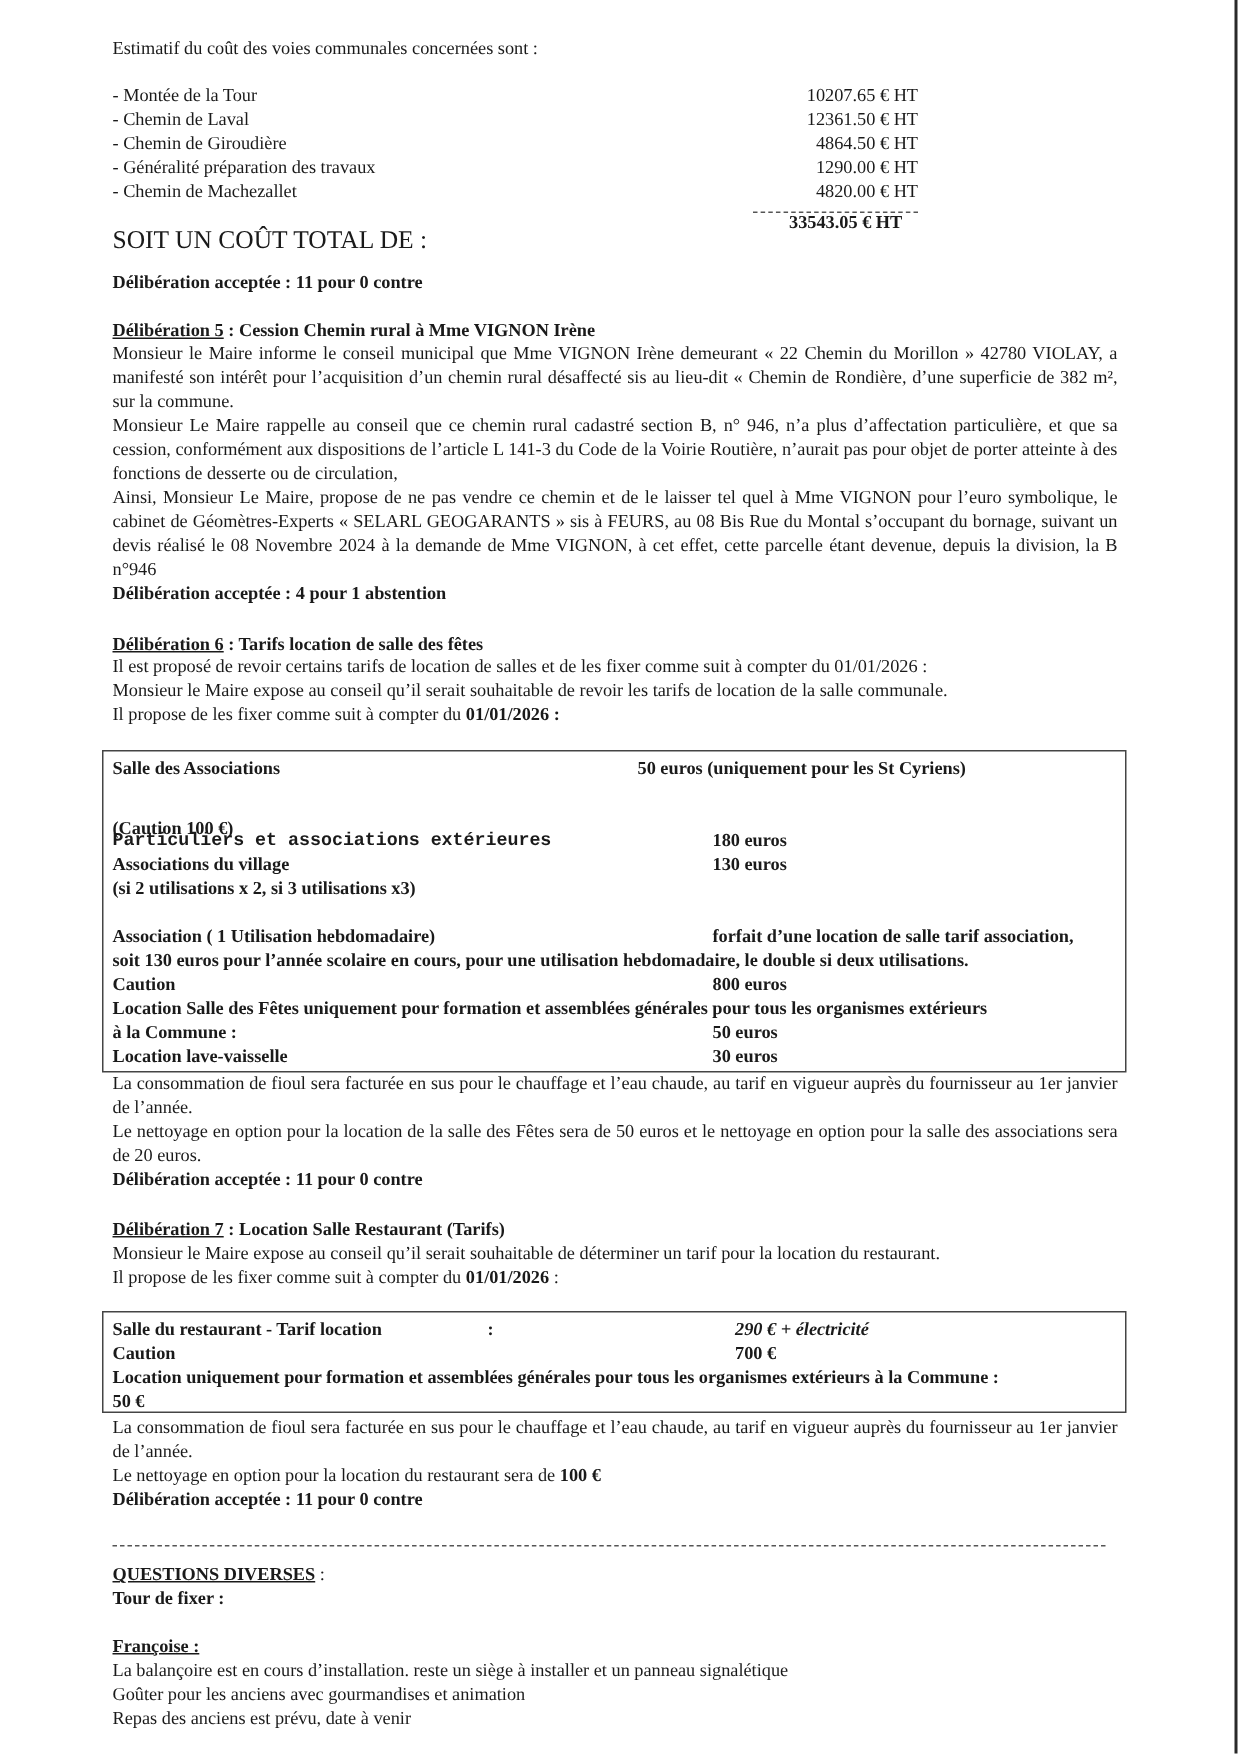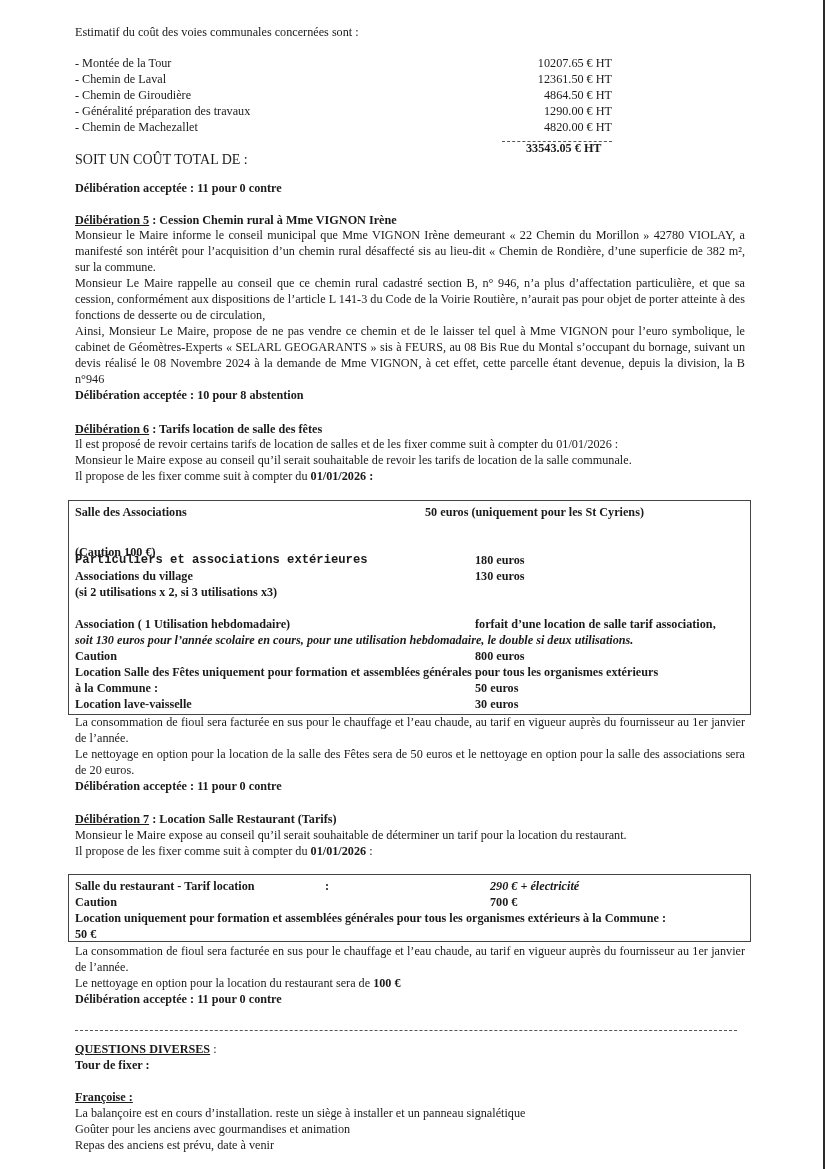--- a/index.html
+++ b/index.html
@@ -37,30 +37,30 @@
   <div>- Chemin de Machezallet</div>
 </div>
 <div class="cost-values">
   <div>10207.65 € HT</div>
   <div>12361.50 € HT</div>
   <div>4864.50 € HT</div>
   <div>1290.00 € HT</div>
   <div>4820.00 € HT</div>
 </div>
 <div class="dash-line" style="left:502px;top:141px;width:110px;"></div>
-<div class="abs" style="left:75px;top:152px;font-size:14px;">SOIT UN COÛT TOTAL DE :</div>
+<div class="abs" style="left:75px;top:152px;font-size:17px;">SOIT UN COÛT TOTAL DE :</div>
 <div class="abs b" style="left:526px;top:140px;text-align:right;">33543.05 € HT</div>
 <div class="abs b" style="left:75px;top:180px;">Délibération acceptée : 11 pour 0 contre</div>
 
 <div class="abs b" style="left:75px;top:212px;"><span class="u">Délibération 5</span><span> : Cession Chemin rural à Mme VIGNON Irène</span></div>
 <div class="para" style="top:227px;">
   <p>Monsieur le Maire informe le conseil municipal que Mme VIGNON Irène demeurant « 22 Chemin du Morillon » 42780 VIOLAY, a manifesté son intérêt pour l’acquisition d’un chemin rural désaffecté sis au lieu-dit « Chemin de Rondière, d’une superficie de 382 m², sur la commune.</p>
   <p>Monsieur Le Maire rappelle au conseil que ce chemin rural cadastré section B, n° 946, n’a plus d’affectation particulière, et que sa cession, conformément aux dispositions de l’article L 141-3 du Code de la Voirie Routière, n’aurait pas pour objet de porter atteinte à des fonctions de desserte ou de circulation,</p>
   <p>Ainsi, Monsieur Le Maire, propose de ne pas vendre ce chemin et de le laisser tel quel à Mme VIGNON pour l’euro symbolique, le cabinet de Géomètres-Experts « SELARL GEOGARANTS » sis à FEURS, au 08 Bis Rue du Montal s’occupant du bornage, suivant un devis réalisé le 08 Novembre 2024 à la demande de Mme VIGNON, à cet effet, cette parcelle étant devenue, depuis la division, la B n°946</p>
-  <p class="b">Délibération acceptée : 10 pour 8 abstention</p>
+  <p class="b">Délibération acceptée : 4 pour 1 abstention</p>
 </div>
 
 <div class="abs b" style="left:75px;top:421px;"><span class="u">Délibération 6</span><span> : Tarifs location de salle des fêtes</span></div>
 <div class="abs" style="left:75px;top:436px;">Il est proposé de revoir certains tarifs de location de salles et de les fixer comme suit à compter du 01/01/2026 :</div>
 <div class="abs" style="left:75px;top:452px;">Monsieur le Maire expose au conseil qu’il serait souhaitable de revoir les tarifs de location de la salle communale.</div>
 <div class="abs" style="left:75px;top:468px;"><span>Il propose de les fixer comme suit à compter du </span><span class="b">01/01/2026 :</span></div>
 
 <div class="tbl-box" style="left:68px;top:500px;width:683px;height:215px;"></div>
 <div class="b">
   <div class="row" style="left:75px;top:504px;">Salle des Associations</div>
@@ -68,21 +68,21 @@
   <div class="row" style="left:75px;top:544px;">(Caution 100 €)</div>
 
   <div class="row" style="left:75px;top:552px;font-family:Liberation Mono, monospace;">Particuliers et associations extérieures</div>
   <div class="row" style="left:475px;top:552px;">180 euros</div>
   <div class="row" style="left:75px;top:568px;">Associations du village</div>
   <div class="row" style="left:475px;top:568px;">130 euros</div>
   <div class="row" style="left:75px;top:584px;">(si 2 utilisations x 2, si 3 utilisations x3)</div>
 
   <div class="row" style="left:75px;top:616px;">Association ( 1 Utilisation hebdomadaire)</div>
   <div class="row" style="left:475px;top:616px;">forfait d’une location de salle tarif association,</div>
-  <div class="row" style="left:75px;top:632px;font-style:italic;">soit 130 euros pour l’année scolaire en cours, pour une utilisation hebdomadaire, le double si deux utilisations.</div>
+  <div class="row" style="left:75px;top:632px;">soit 130 euros pour l’année scolaire en cours, pour une utilisation hebdomadaire, le double si deux utilisations.</div>
   <div class="row" style="left:75px;top:648px;">Caution</div>
   <div class="row" style="left:475px;top:648px;">800 euros</div>
   <div class="row" style="left:75px;top:664px;">Location Salle des Fêtes uniquement pour formation et assemblées générales pour tous les organismes extérieurs</div>
   <div class="row" style="left:75px;top:680px;">à la Commune :</div>
   <div class="row" style="left:475px;top:680px;">50 euros</div>
   <div class="row" style="left:75px;top:696px;">Location lave-vaisselle</div>
   <div class="row" style="left:475px;top:696px;">30 euros</div>
 </div>
 
 <div class="para" style="top:714px;">

